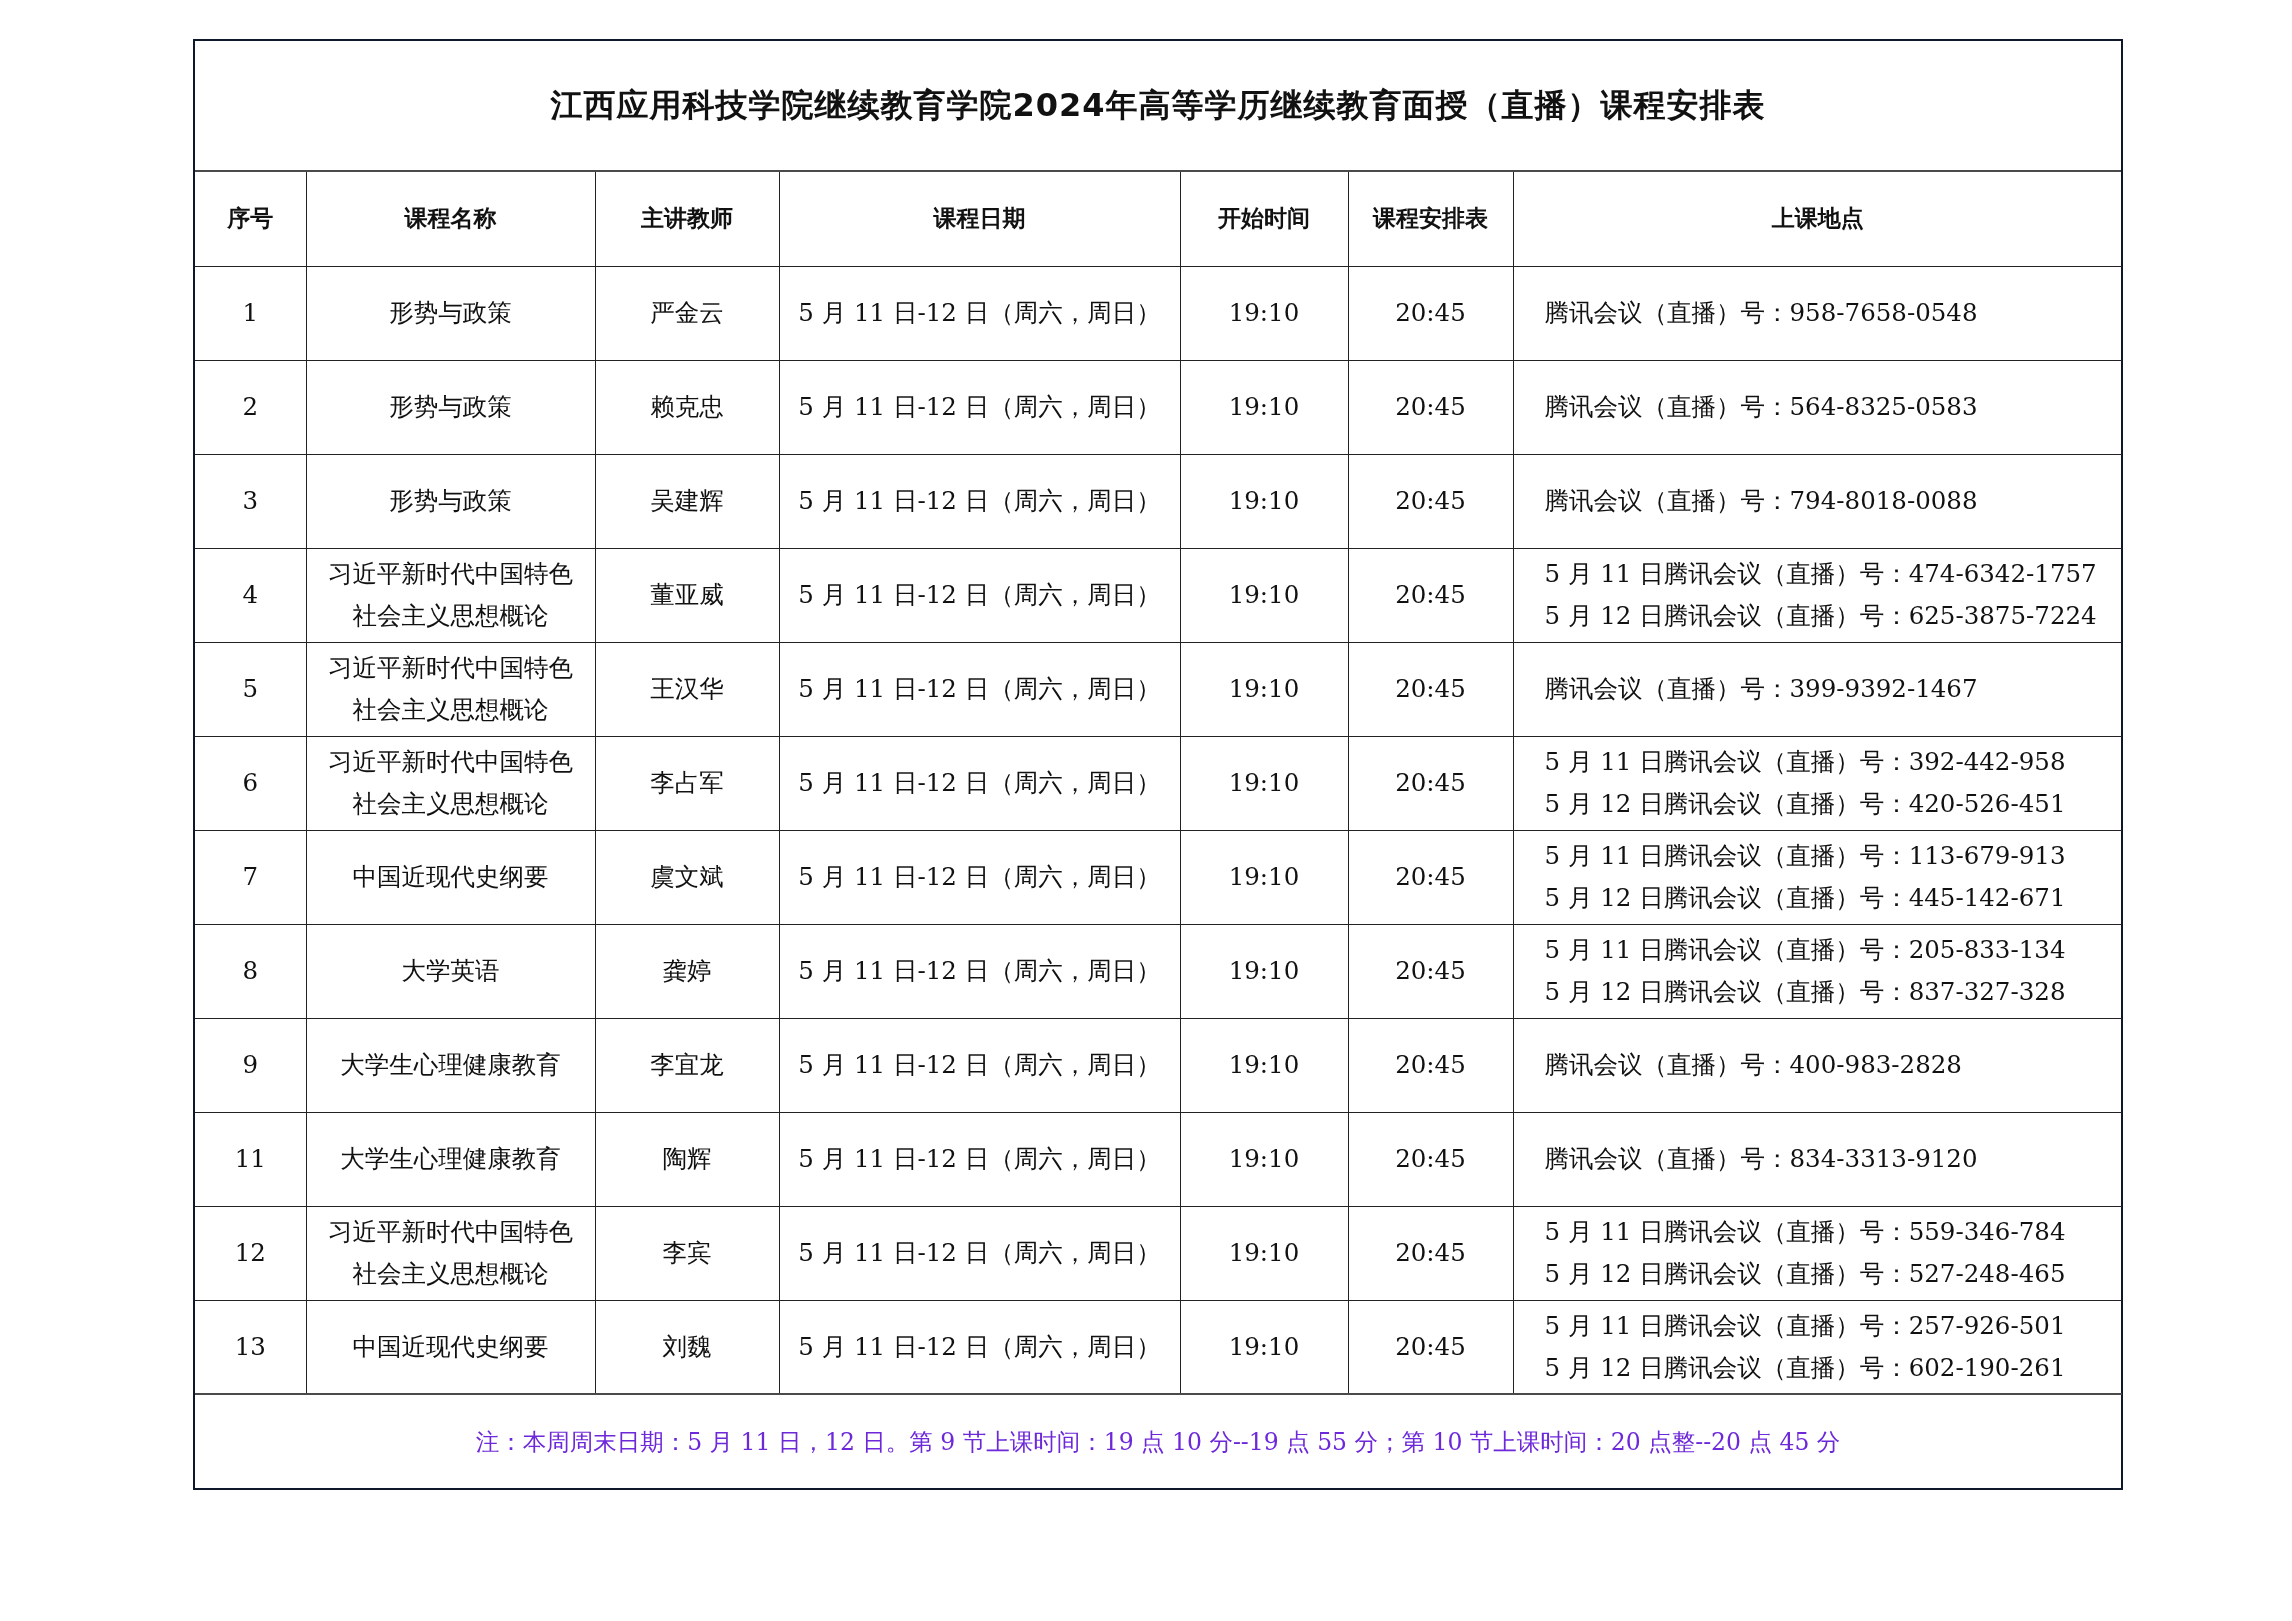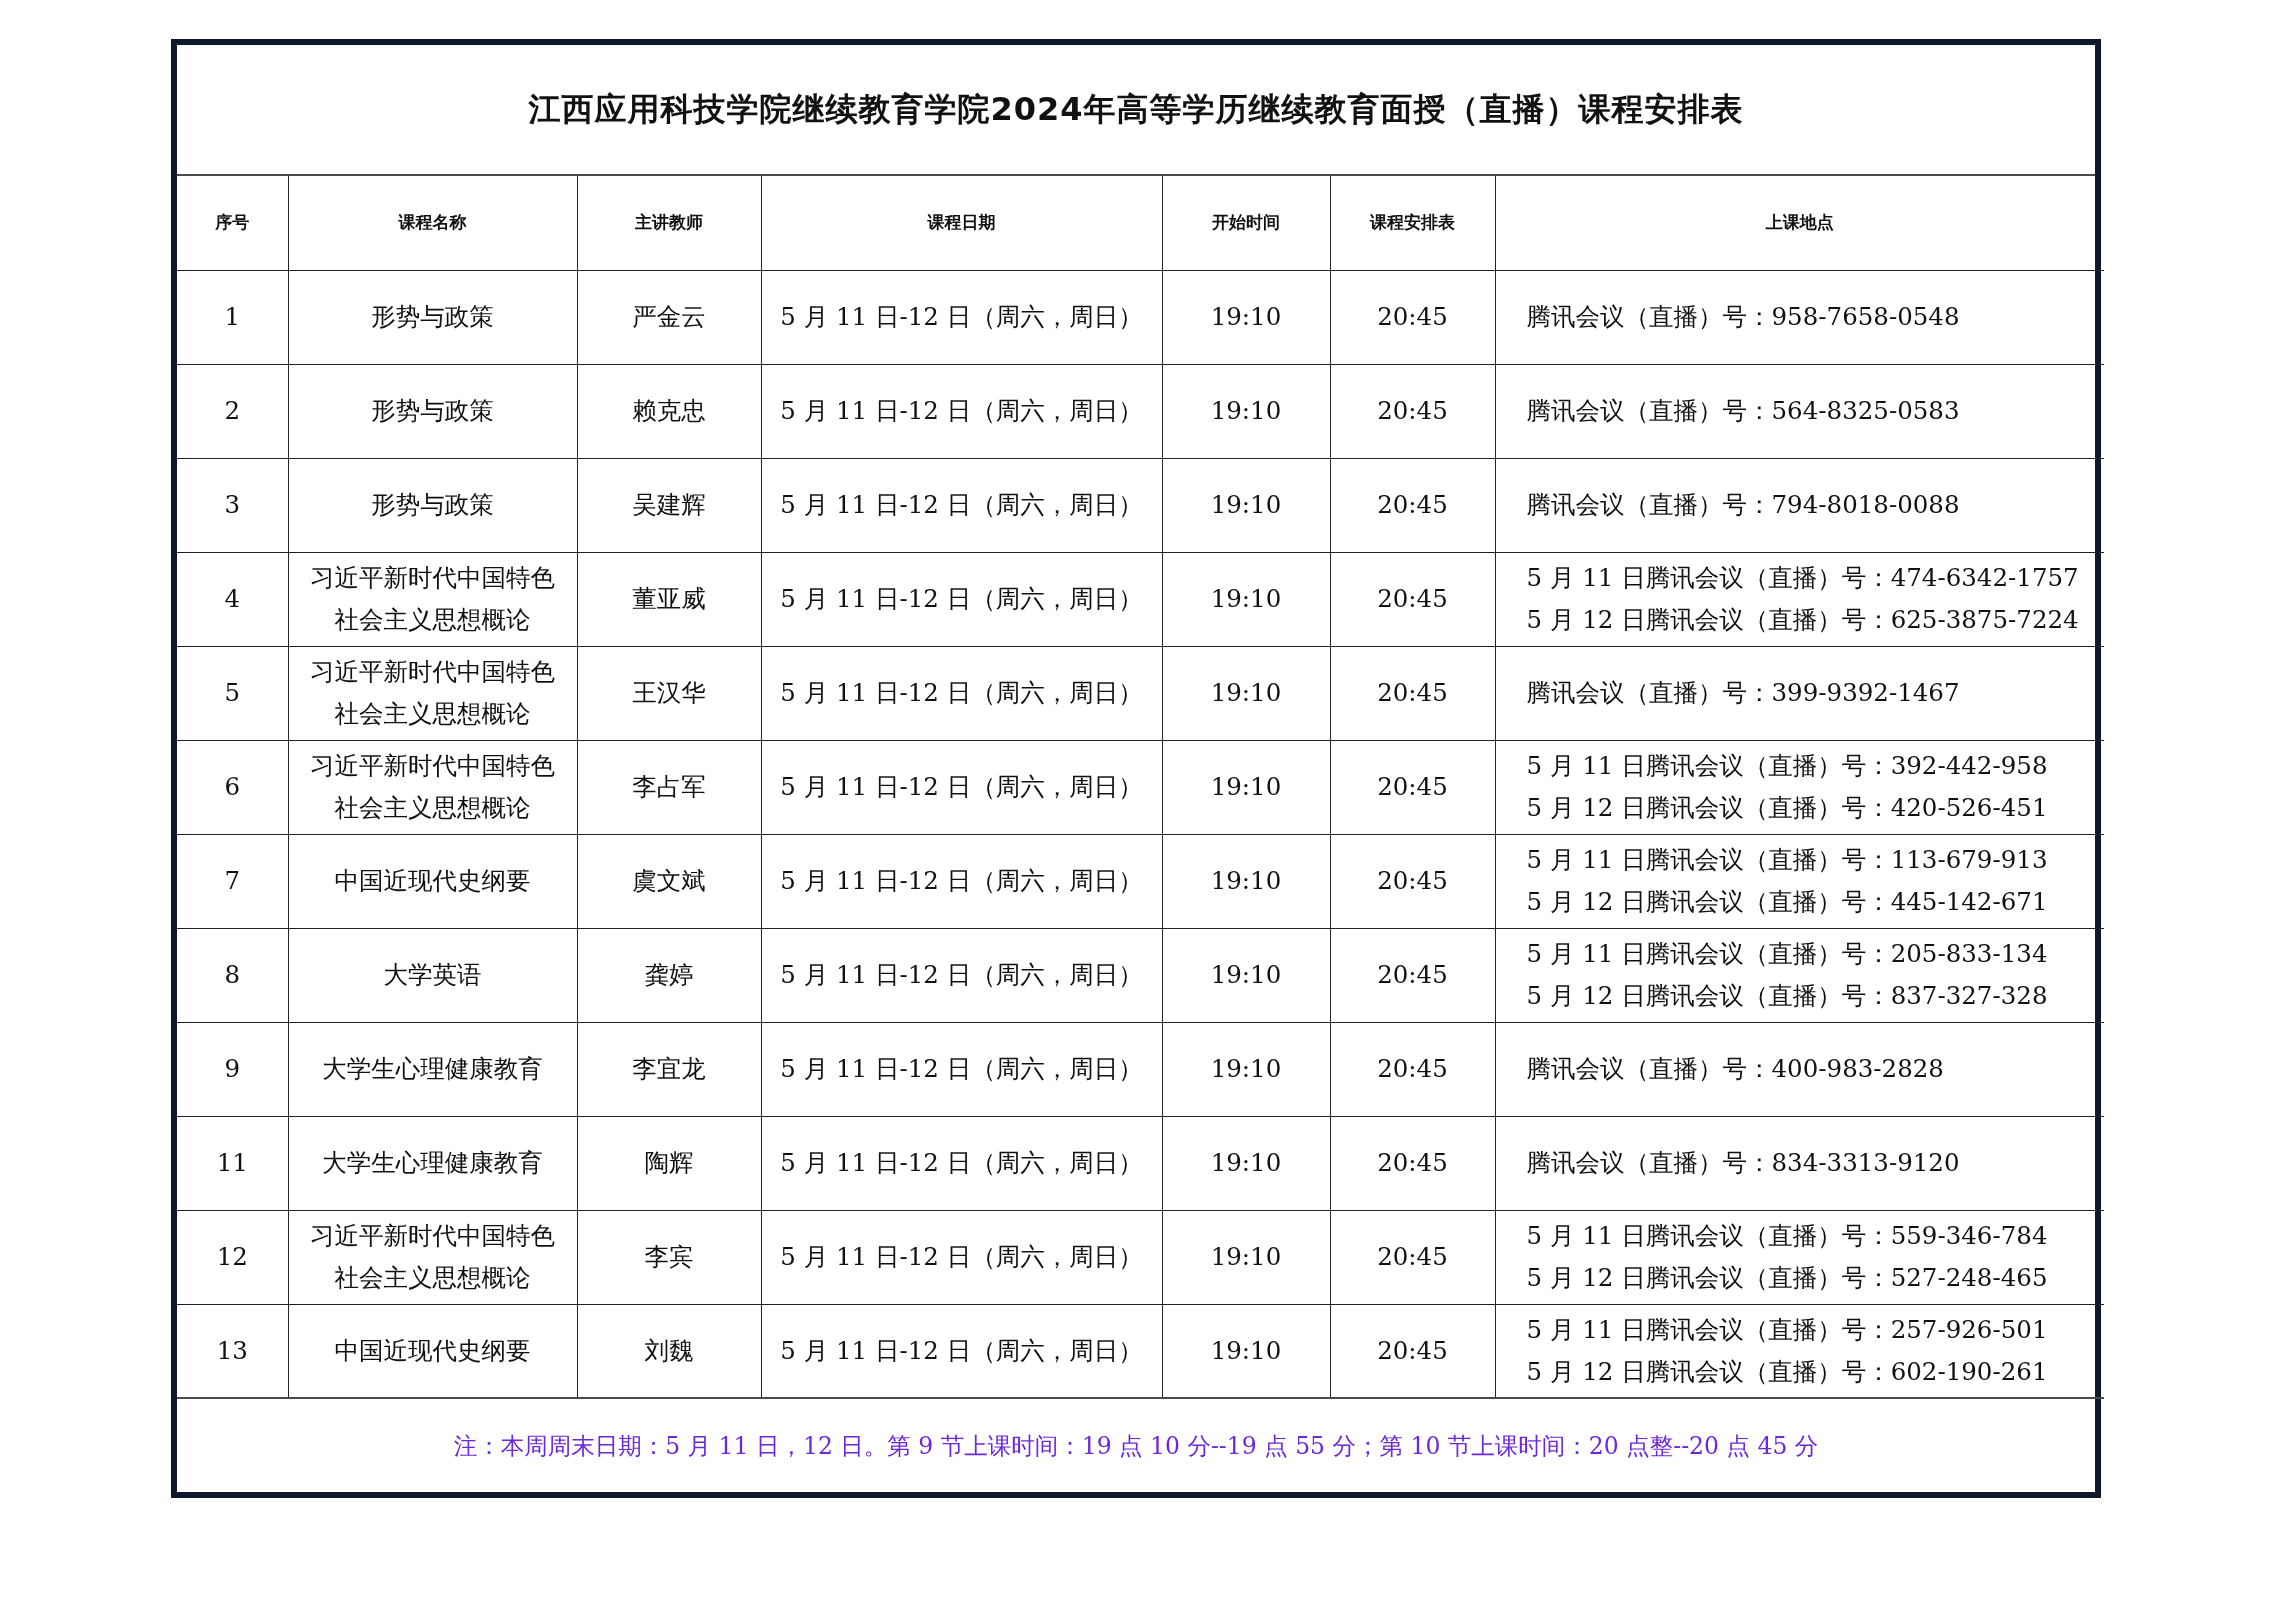--- a/index.html
+++ b/index.html
@@ -1,37 +1,37 @@
 <!DOCTYPE html>
 <html><head>
 <meta charset="utf-8">
 <style>
   html, body { margin: 0; padding: 0; background: #ffffff; }
   body { width: 2293px; height: 1621px; position: relative; overflow: hidden; }
   .sheet {
-    position: absolute; left: 171px; top: 39px; width: 1930px;
-    border: 6px solid #0f172a; box-sizing: border-box;
+    position: absolute; left: 193px; top: 39px; width: 1930px;
+    border: 2px solid #0f172a; box-sizing: border-box;
   }
   .title-row {
     height: 131px; display: flex; align-items: center; justify-content: center;
     border-bottom: 2px solid #4a4a4a; box-sizing: border-box;
     font-family: "DejaVu Sans", "Liberation Sans", sans-serif; font-weight: bold;
     font-size: 32px; color: #111; letter-spacing: 1px;
   }
   table { border-collapse: collapse; table-layout: fixed; width: 1926px; }
   td, th {
     border: 1.5px solid #222; padding: 0 7.8px; box-sizing: border-box;
     text-align: center; vertical-align: middle; color: #111;
   }
   table tr:first-child th, table tr:first-child td { border-top: none; }
   table tr th:first-child, table tr td:first-child { border-left: none; }
   table tr th:last-child, table tr td:last-child { border-right: none; }
   th {
     height: 94px; font-family: "DejaVu Sans", "Liberation Sans", sans-serif;
-    font-weight: bold; font-size: 17px;
+    font-weight: bold; font-size: 23px;
   }
   td {
     height: 94px; font-family: "DejaVu Serif", "Liberation Serif", serif;
     font-size: 24.5px; line-height: 42px;
   }
   tbody tr:last-child td { border-bottom: 2px solid #4a4a4a; }
   td.loc { text-align: left; padding-left: 31px; white-space: nowrap; }
   td.loc .line { display: block; }
   .note {
     height: 93px; display: flex; align-items: center; justify-content: center;

